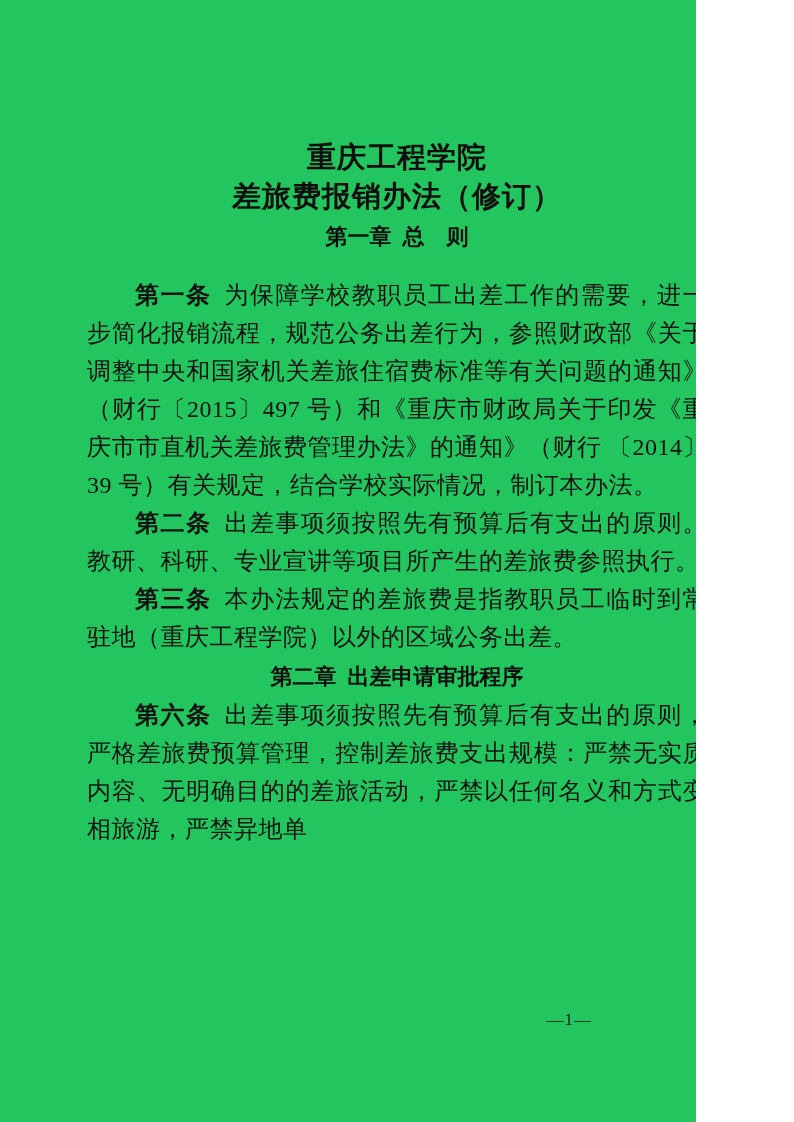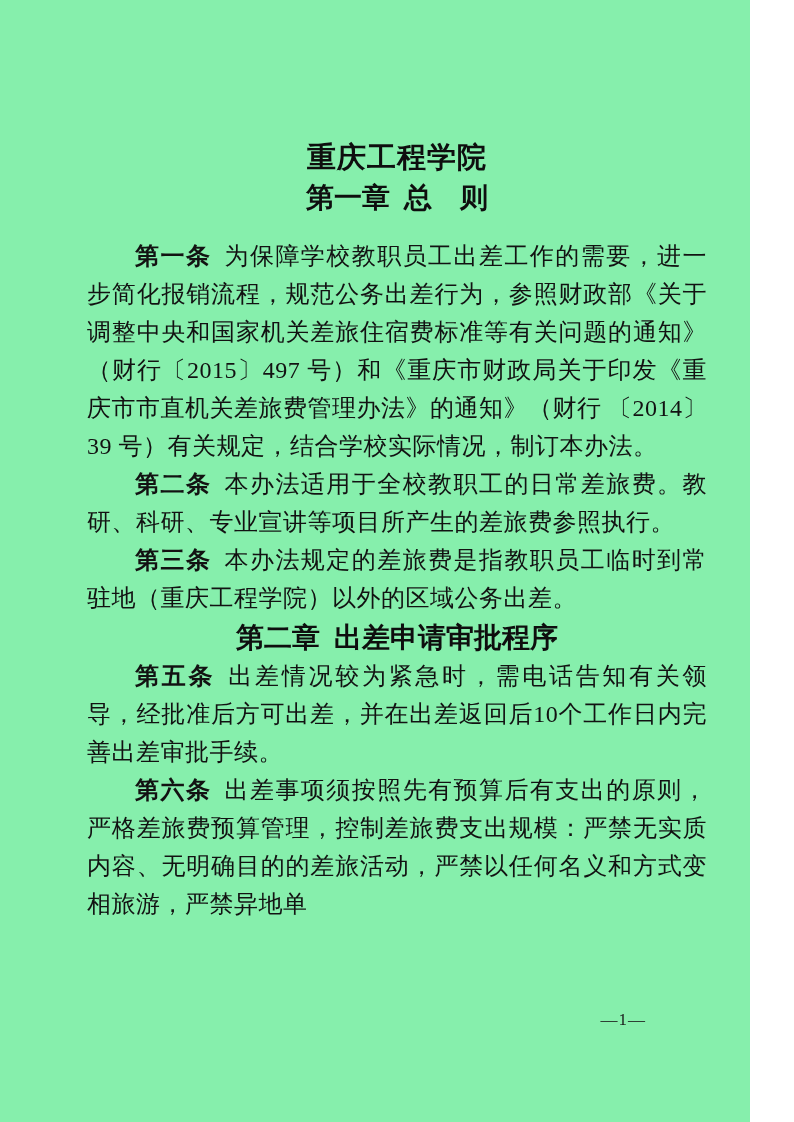--- a/index.html
+++ b/index.html
@@ -1,21 +1,21 @@
 <!DOCTYPE html>
 <html><head>
 <meta charset="utf-8">
 <style>
   * { margin: 0; padding: 0; box-sizing: border-box; }
   html, body { background: #ffffff; }
   .page {
     position: relative;
-    width: 750px;
+    width: 696px;
     height: 1122px;
-    background: #86efac;
+    background: #22c55e;
     color: #121212;
     font-family: "Liberation Serif", serif;
     overflow: hidden;
   }
   .content {
     position: absolute;
     left: 87px;
     top: 138px;
     width: 620px;
   }
@@ -24,21 +24,21 @@
     font-weight: bold;
     font-size: 29px;
     line-height: 39px;
     font-family: "Liberation Serif", serif;
     color: #0e0e0e;
   }
   .title-line { display: block; letter-spacing: 1px; }
   .chapter {
     text-align: center;
     font-weight: bold;
-    font-size: 28px;
+    font-size: 22px;
     line-height: 26px;
     font-family: "Liberation Sans", sans-serif;
     color: #0e0e0e;
     margin-top: 8px;
   }
   .chapter-first { margin-top: 8px; margin-bottom: 0; }
   .chapter-label { margin-right: 0.5em; }
   .body-text { margin-top: 26px; }
   .chapter-2 { margin-top: 8px; margin-bottom: 6px; }
   .article {
@@ -67,44 +67,42 @@
   }
 </style>
 </head>
 <body>
 
 <div class="page">
   <div class="content">
 
     <h1 class="doc-title">
       <span class="title-line">重庆工程学院</span>
+      <span class="title-line">差旅费报销办法（修订）</span>
     </h1>
 
     <h2 class="chapter chapter-first">
       <span class="chapter-label">第一章</span><span class="chapter-title">总　则</span>
     </h2>
 
     <div class="body-text">
       <p class="article">
         <span class="article-label">第一条</span><span class="article-text">为保障学校教职员工出差工作的需要，进一步简化报销流程，规范公务出差行为，参照财政部《关于调整中央和国家机关差旅住宿费标准等有关问题的通知》（财行〔2015〕497 号）和《重庆市财政局关于印发《重庆市市直机关差旅费管理办法》的通知》（财行 〔2014〕39 号）有关规定，结合学校实际情况，制订本办法。</span>
       </p>
       <p class="article">
-        <span class="article-label">第二条</span><span class="article-text">本办法适用于全校教职工的日常差旅费。教研、科研、专业宣讲等项目所产生的差旅费参照执行。</span>
+        <span class="article-label">第二条</span><span class="article-text">出差事项须按照先有预算后有支出的原则。教研、科研、专业宣讲等项目所产生的差旅费参照执行。</span>
       </p>
       <p class="article">
         <span class="article-label">第三条</span><span class="article-text">本办法规定的差旅费是指教职员工临时到常驻地（重庆工程学院）以外的区域公务出差。</span>
       </p>
 
       <h2 class="chapter chapter-2">
         <span class="chapter-label">第二章</span><span class="chapter-title">出差申请审批程序</span>
       </h2>
 
       <p class="article">
-        <span class="article-label">第五条</span><span class="article-text">出差情况较为紧急时，需电话告知有关领导，经批准后方可出差，并在出差返回后10个工作日内完善出差审批手续。</span>
-      </p>
-      <p class="article">
         <span class="article-label">第六条</span><span class="article-text">出差事项须按照先有预算后有支出的原则，严格差旅费预算管理，控制差旅费支出规模：严禁无实质内容、无明确目的的差旅活动，严禁以任何名义和方式变相旅游，严禁异地单</span>
       </p>
     </div>
   </div>
 
   <div class="page-number">—1—</div>
 </div>
 
 </body></html>

